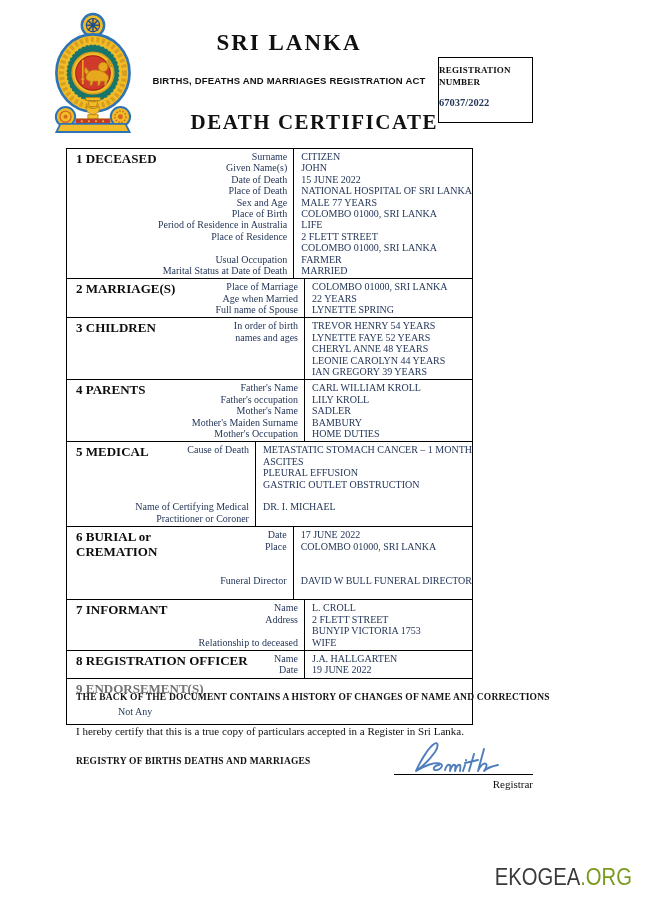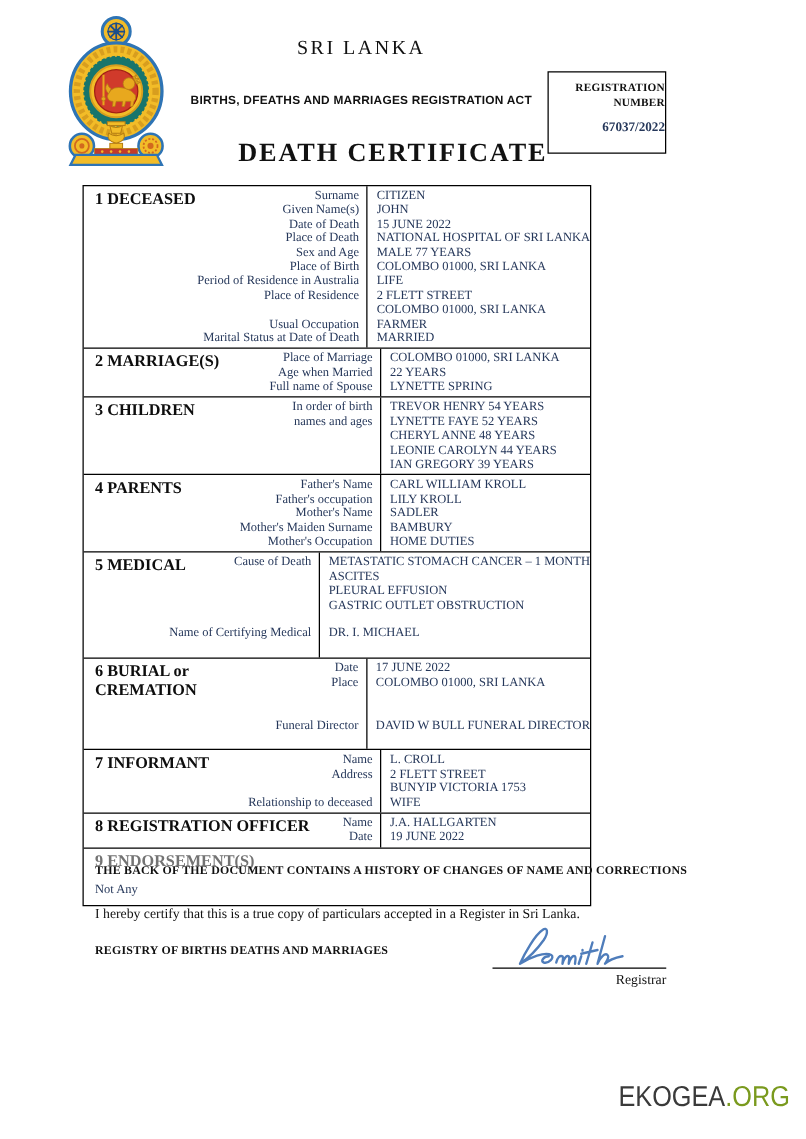--- a/index.html
+++ b/index.html
@@ -2,42 +2,42 @@
 <html><head>
 <meta charset="utf-8">
 <style>
   html,body{margin:0;padding:0;background:#ffffff;}
   .page{position:relative;width:645px;height:911px;background:#ffffff;overflow:hidden;
         font-family:"Liberation Serif", serif;color:#111;}
 
   
   .emblem{position:absolute;left:52px;top:12px;width:86px;height:122px;}
   .hdr-center{position:absolute;left:140px;top:0;width:298px;text-align:center;}
-  .country{position:absolute;left:0;top:30px;width:100%;font-size:16px;font-weight:normal;letter-spacing:2px;}
+  .country{position:absolute;left:0;top:30px;width:100%;font-size:23px;font-weight:bold;letter-spacing:2px;}
   .act{position:absolute;left:-20px;top:75px;width:338px;font-family:"Liberation Sans",sans-serif;
        font-size:9.5px;font-weight:bold;letter-spacing:.2px;}
   .doctitle{position:absolute;left:0;top:110px;width:100%;font-size:21px;font-weight:bold;letter-spacing:1.5px;text-align:right;}
   .regbox{position:absolute;left:438px;top:57px;width:95px;height:66px;border:1.5px solid #000;
-          box-sizing:border-box;text-align:right;}
+          box-sizing:border-box;text-align:left;}
   .regbox .lbl{margin-top:7px;font-size:9px;font-weight:bold;line-height:11.5px;letter-spacing:.2px;}
   .regbox .num{margin-top:9px;font-size:10.5px;font-weight:bold;color:#25375a;}
 
   
   .cert-table{position:absolute;left:66px;top:148px;width:407px;border:1.5px solid #000;box-sizing:border-box;}
   .section{position:relative;display:flex;padding:2px 0;}
   .section + .section{border-top:1px solid #000;}
   .labels{width:237px;box-sizing:border-box;padding-right:6px;text-align:right;}
   .values{flex:1;border-left:1px solid #000;padding-left:7px;margin:-2px 0;padding-top:2px;padding-bottom:2px;}
   .line{height:11.4px;line-height:11.4px;font-size:10px;white-space:nowrap;}
   .lab,.val{color:#25375a;}
   .sec-title{position:absolute;left:9px;top:2px;font-size:13px;font-weight:bold;line-height:15px;
              color:#0d0d0d;white-space:pre-line;text-align:left;}
   .endorse{position:relative;border-top:1px solid #000;padding:2px 0 7px 9px;}
   .endorse .etitle{font-size:13px;font-weight:bold;color:#737373;}
-  .endorse .evalue{margin-top:9px;font-size:10px;color:#25375a;}
+  .endorse .evalue{margin-top:9px;font-size:10px;color:#25375a;margin-left:42px;}
 
   
   .back-note{position:absolute;left:76px;top:692px;font-size:9.5px;font-weight:bold;letter-spacing:.2px;}
   .certify{position:absolute;left:76px;top:725px;font-size:11px;}
   .registry{position:absolute;left:76px;top:756px;font-size:9.5px;font-weight:bold;letter-spacing:.2px;}
   .sig-svg{position:absolute;left:390px;top:740px;}
   .sig-line{position:absolute;left:394px;top:774px;width:139px;border-top:1.5px solid #000;}
   .sig-caption{position:absolute;left:394px;top:778px;width:139px;text-align:right;font-size:11px;}
 
   .watermark{position:absolute;right:13px;top:864px;font-family:"Liberation Sans",sans-serif;
@@ -198,20 +198,21 @@
 
     <div class="section">
       <div class="sec-title">5 MEDICAL</div>
       <div class="labels">
           <div class="line lab">Cause of Death</div>
           <div class="line lab">&nbsp;</div>
           <div class="line lab">&nbsp;</div>
           <div class="line lab">&nbsp;</div>
           <div class="line lab">&nbsp;</div>
           <div class="line lab">Name of Certifying Medical</div>
+          <div class="line lab">Practitioner or Coroner</div>
         </div>
       <div class="values">
           <div class="line val">METASTATIC STOMACH CANCER – 1 MONTH</div>
           <div class="line val">ASCITES</div>
           <div class="line val">PLEURAL EFFUSION</div>
           <div class="line val">GASTRIC OUTLET OBSTRUCTION</div>
           <div class="line val">&nbsp;</div>
           <div class="line val">DR. I. MICHAEL</div>
           <div class="line val">&nbsp;</div>
         </div>

